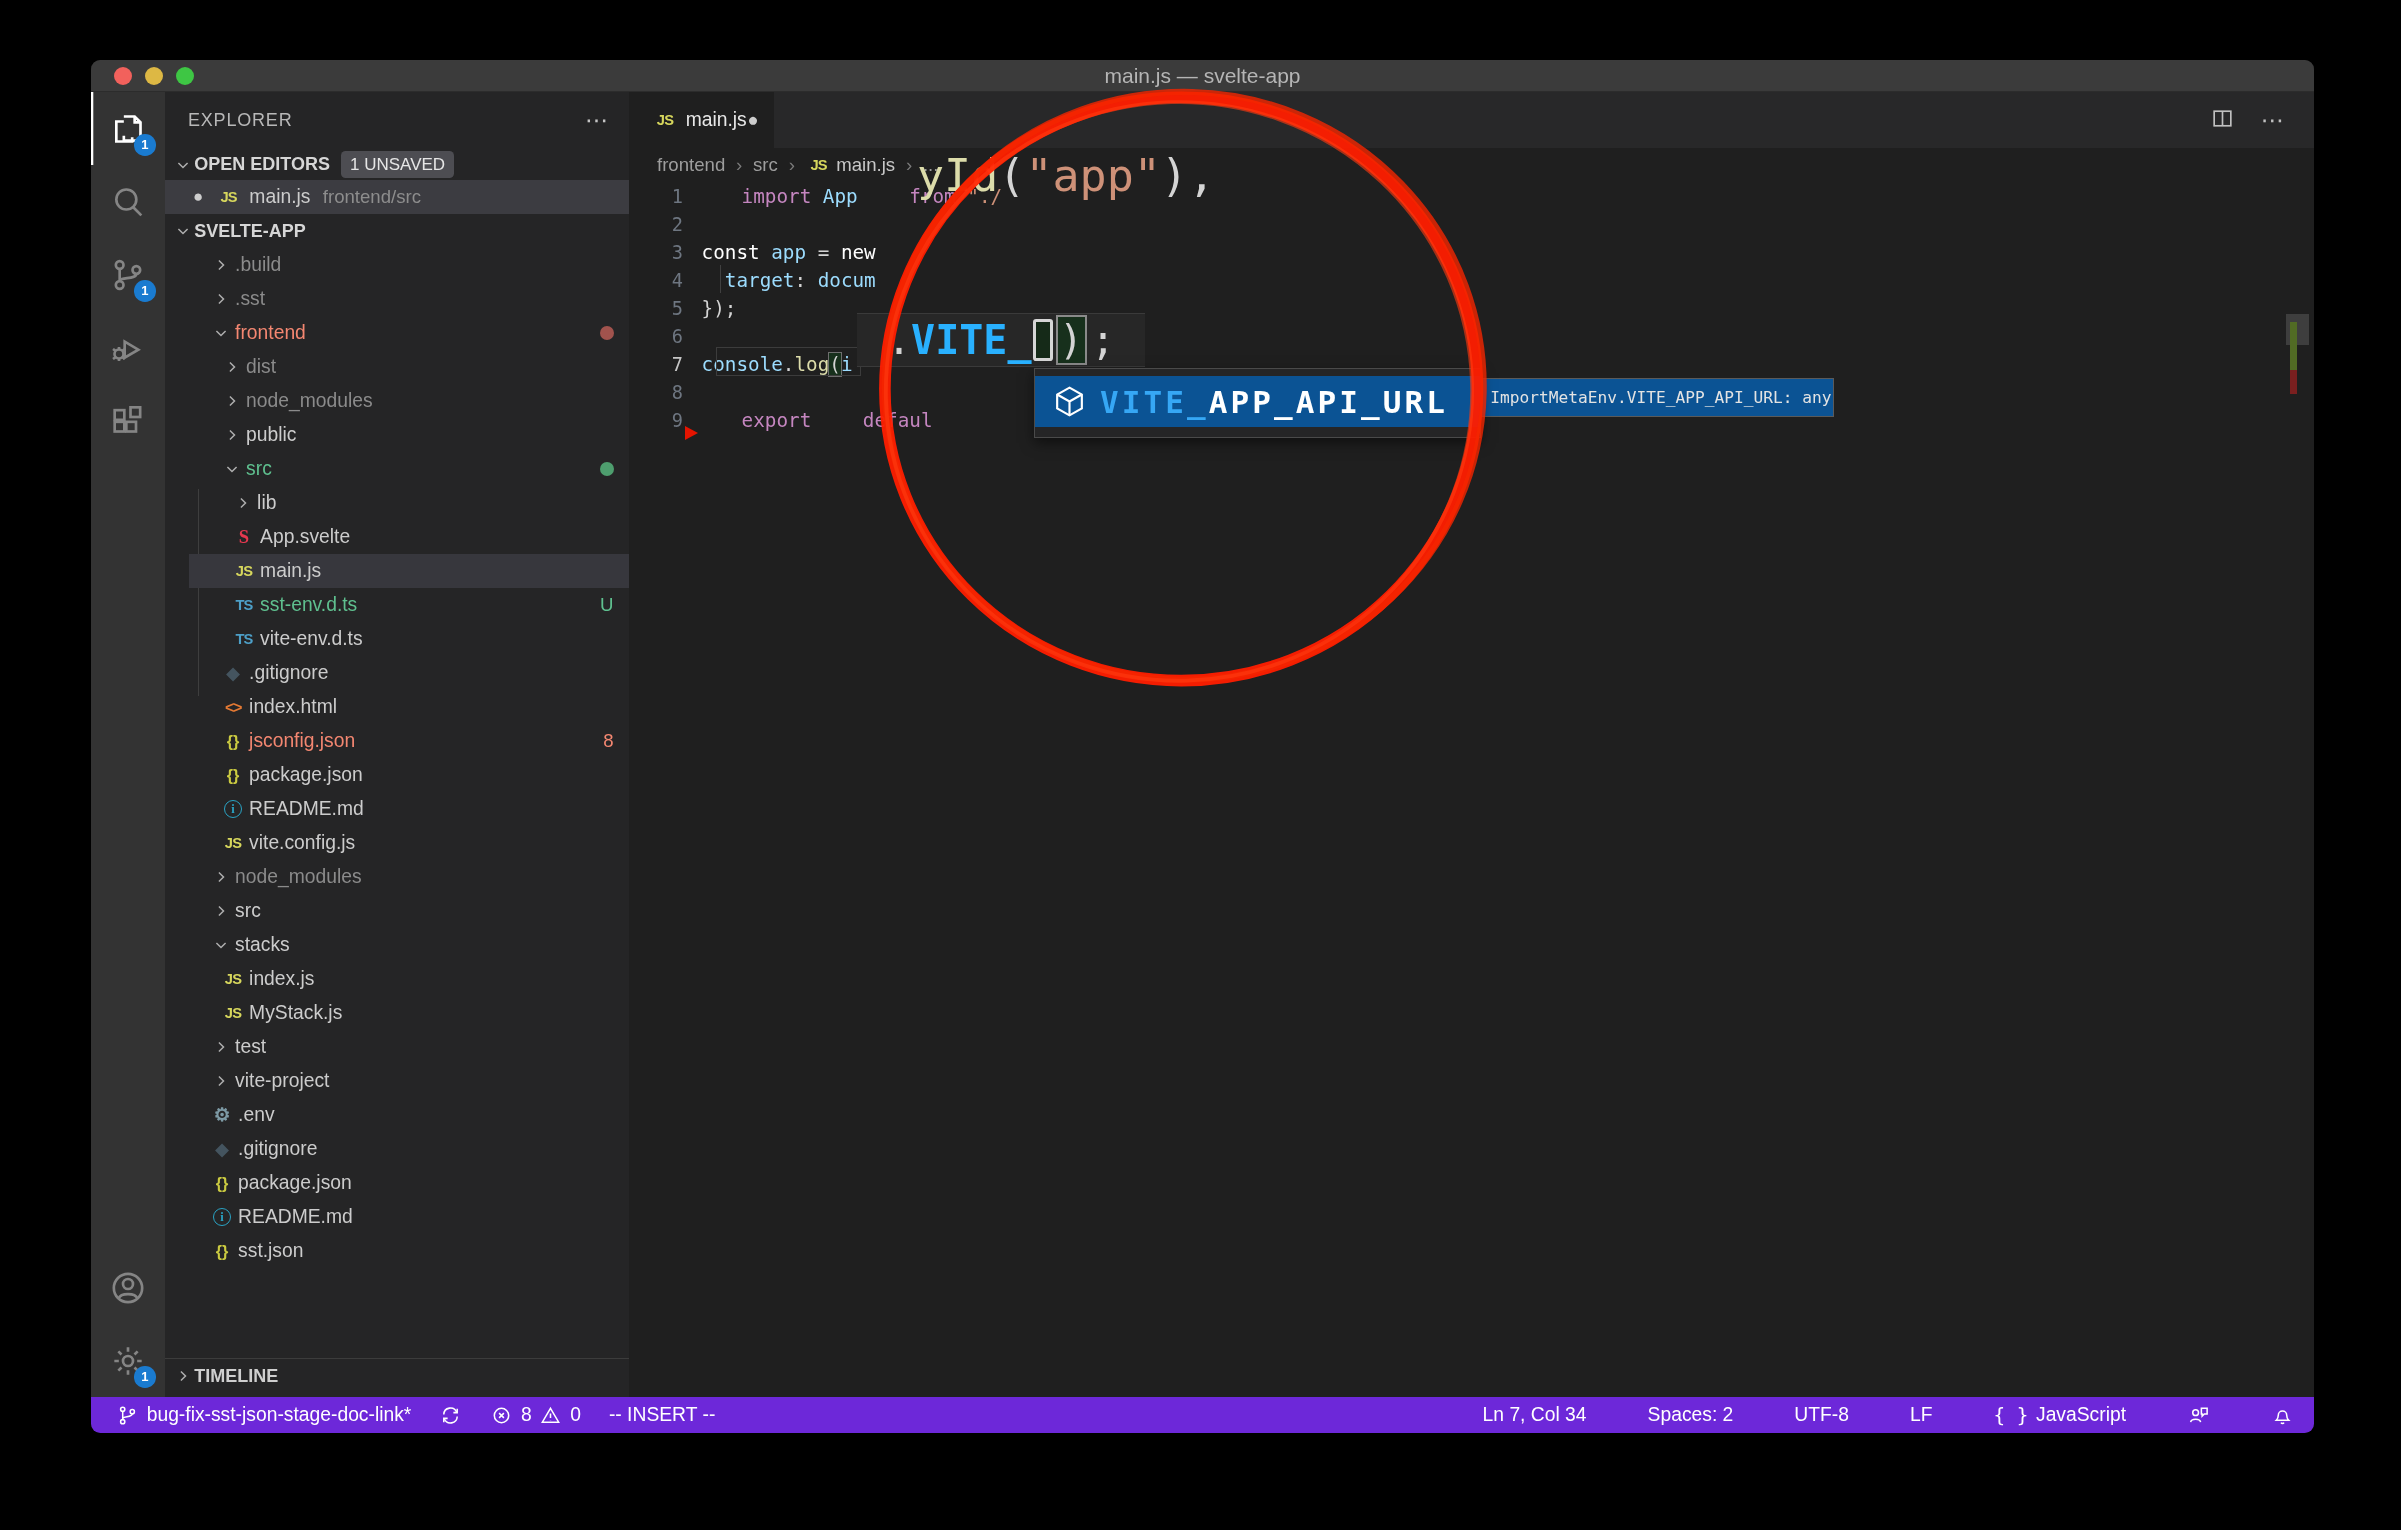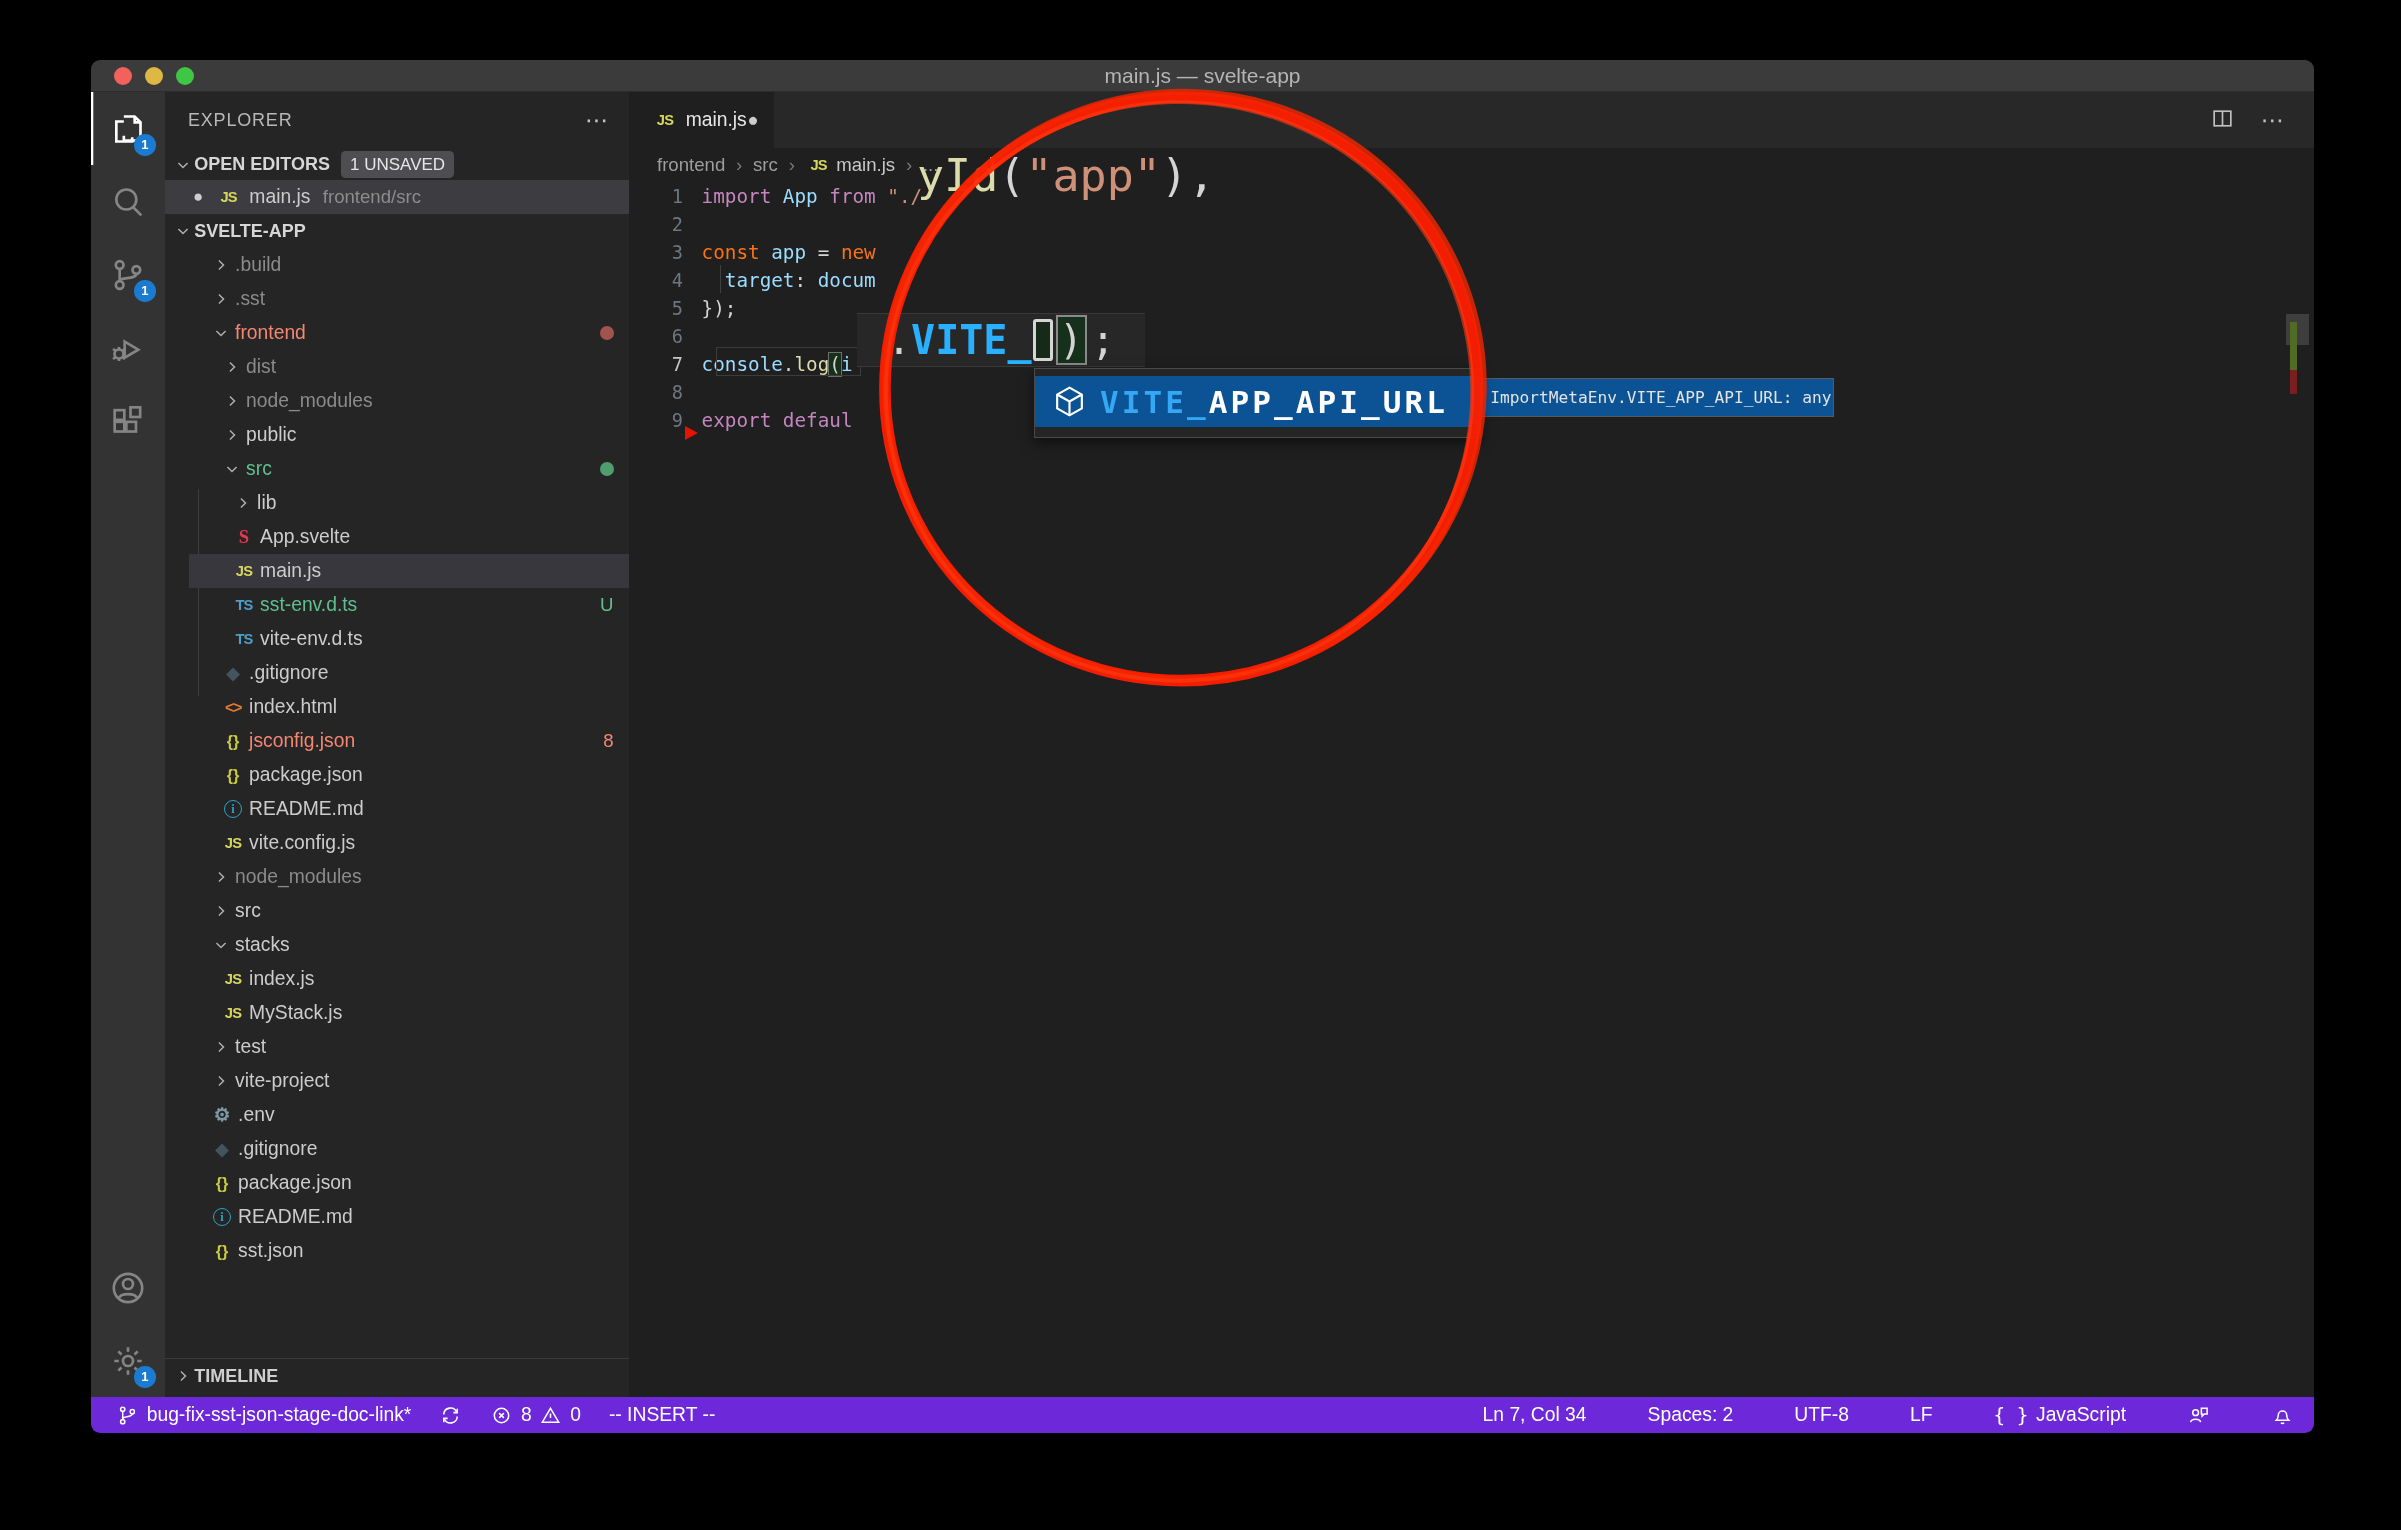--- a/index.html
+++ b/index.html
@@ -74,21 +74,21 @@
   .breadcrumb .f-icon { margin-right:4.6px; }
   .bc-current { color:#c8c8c8; }
   .code { flex:1; position:relative; font-family:"DejaVu Sans Mono","Liberation Mono",monospace; font-size:19.3px; }
   .code-line { height:28px; display:flex; align-items:center; }
   .glyph { width:31px; flex:none; }
   .lnum { width:23px; flex:none; text-align:right; color:#6e7681; font-size:18.6px; }
   .lnum.cur { color:#c6c6c6; }
   .barslot { width:18.6px; flex:none; align-self:stretch; padding-left:4.6px; }
   .barslot .bar { width:6.2px; height:100%; background:#516b24; }
   .ltext { white-space:pre; color:#d4d4d4; }
-  .kw{color:#c586c0;} .st{color:#f97316;margin-top:28px;} .var{color:#9cdcfe;} .fn{color:#dcdcaa;} .str{color:#ce9178;} .pl{color:#d4d4d4;}
+  .kw{color:#c586c0;margin-left:40px;} .st{color:#ffffff;margin-top:28px;} .var{color:#9cdcfe;} .fn{color:#dcdcaa;} .str{color:#ce9178;} .pl{color:#d4d4d4;}
   .brk { outline:1.5px solid #6e6e6e; background:#17301c; }
   .indent-guide { position:absolute; width:0.8px; background:#404040; }
   .err-arrow { position:absolute; width:0; height:0; border-left:13px solid #e51400;
                border-top:7px solid transparent; border-bottom:7px solid transparent; }
   .ruler { position:absolute; }
   
   .statusbar { height:36px; background:#6d28d9; flex:none; display:flex; align-items:center;
                color:#ffffff; font-size:19.3px; padding:0 20px 0 25px; }
   .sb-item { display:flex; align-items:center; gap:7.7px; margin-right:28px; }
   .sb-item svg { width:23px; height:23px; }

